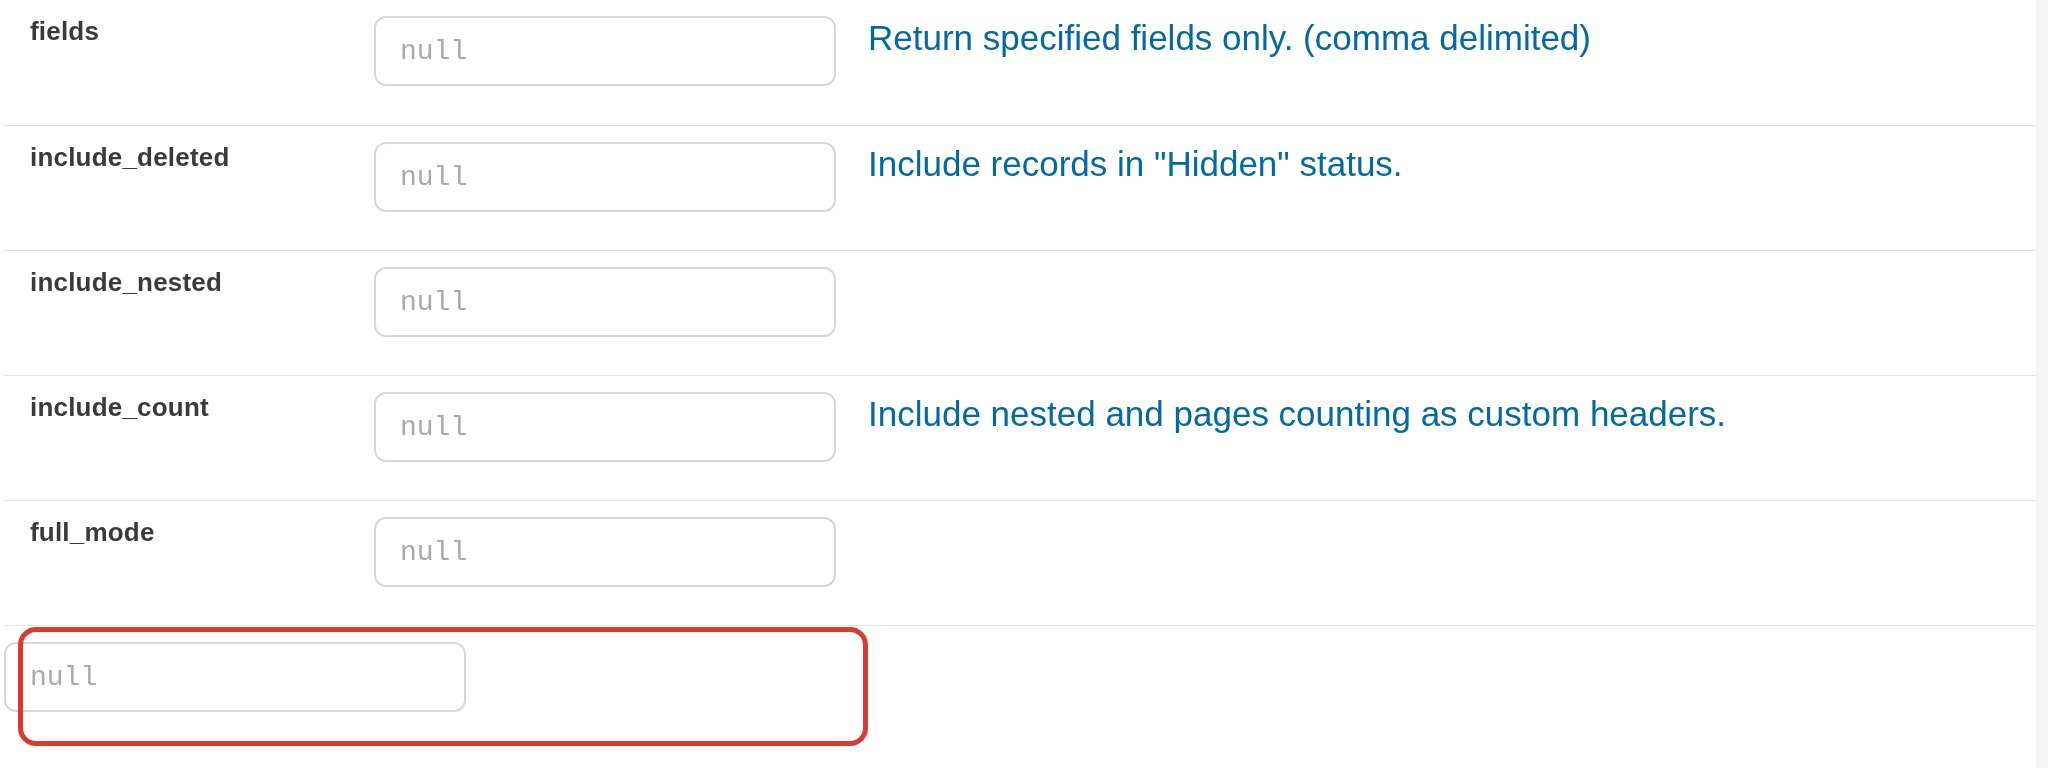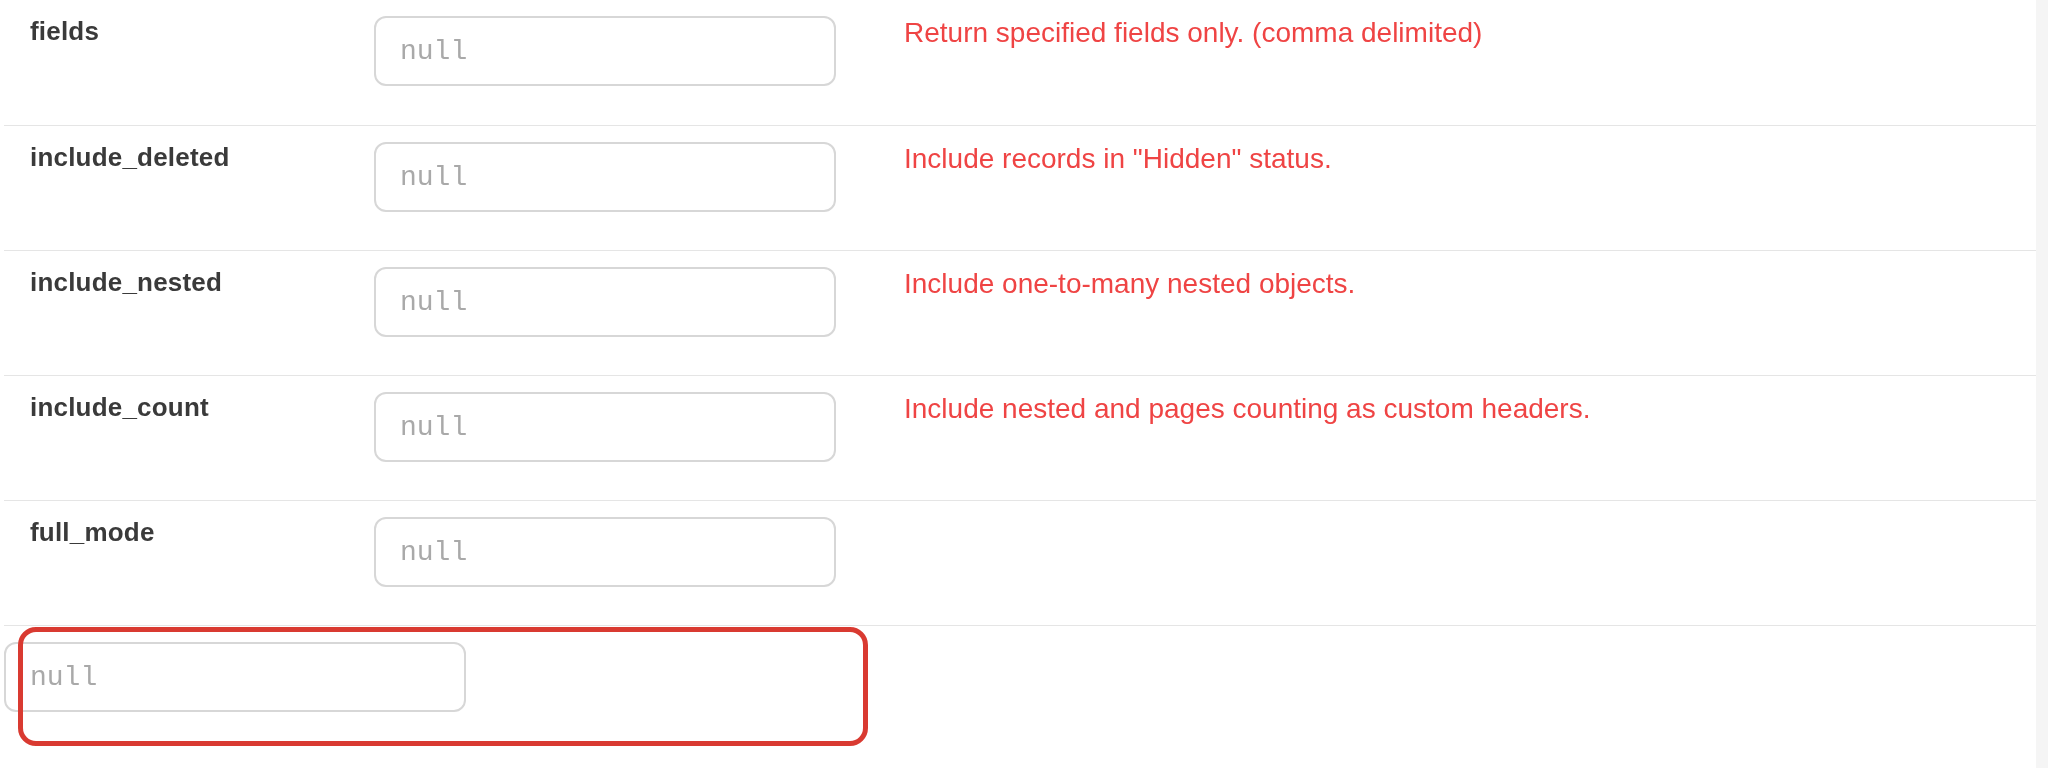--- a/index.html
+++ b/index.html
@@ -57,24 +57,23 @@
   }
   .txt::placeholder {
     color: #a9a9a9;
     opacity: 1;
   }
   .col-desc {
     flex: 1;
     padding: 14px 20px 10px 4px;
   }
   .desc {
-    font-size: 28px;
-    color: #ef4444;
+    font-size: 35px;
+    color: #0369a1;
     line-height: 1.35;
-    margin-left: 36px;
   }
   
   .highlight {
     border: 5px solid #d93a31;
     border-radius: 18px;
     position: absolute;
     pointer-events: none;
   }
   .scroll-gutter {
     position: fixed;
@@ -114,23 +113,20 @@
     </div>
   </div>
 
   <div class="row">
     <div class="col-name">
       <span class="name">include_nested</span>
     </div>
     <div class="col-input">
       <input class="txt" type="text" placeholder="null" style="">
     </div>
-    <div class="col-desc">
-      <span class="desc">Include one-to-many nested objects.</span>
-    </div>
   </div>
 
   <div class="row">
     <div class="col-name">
       <span class="name">include_count</span>
     </div>
     <div class="col-input">
       <input class="txt" type="text" placeholder="null" style="">
     </div>
     <div class="col-desc">

